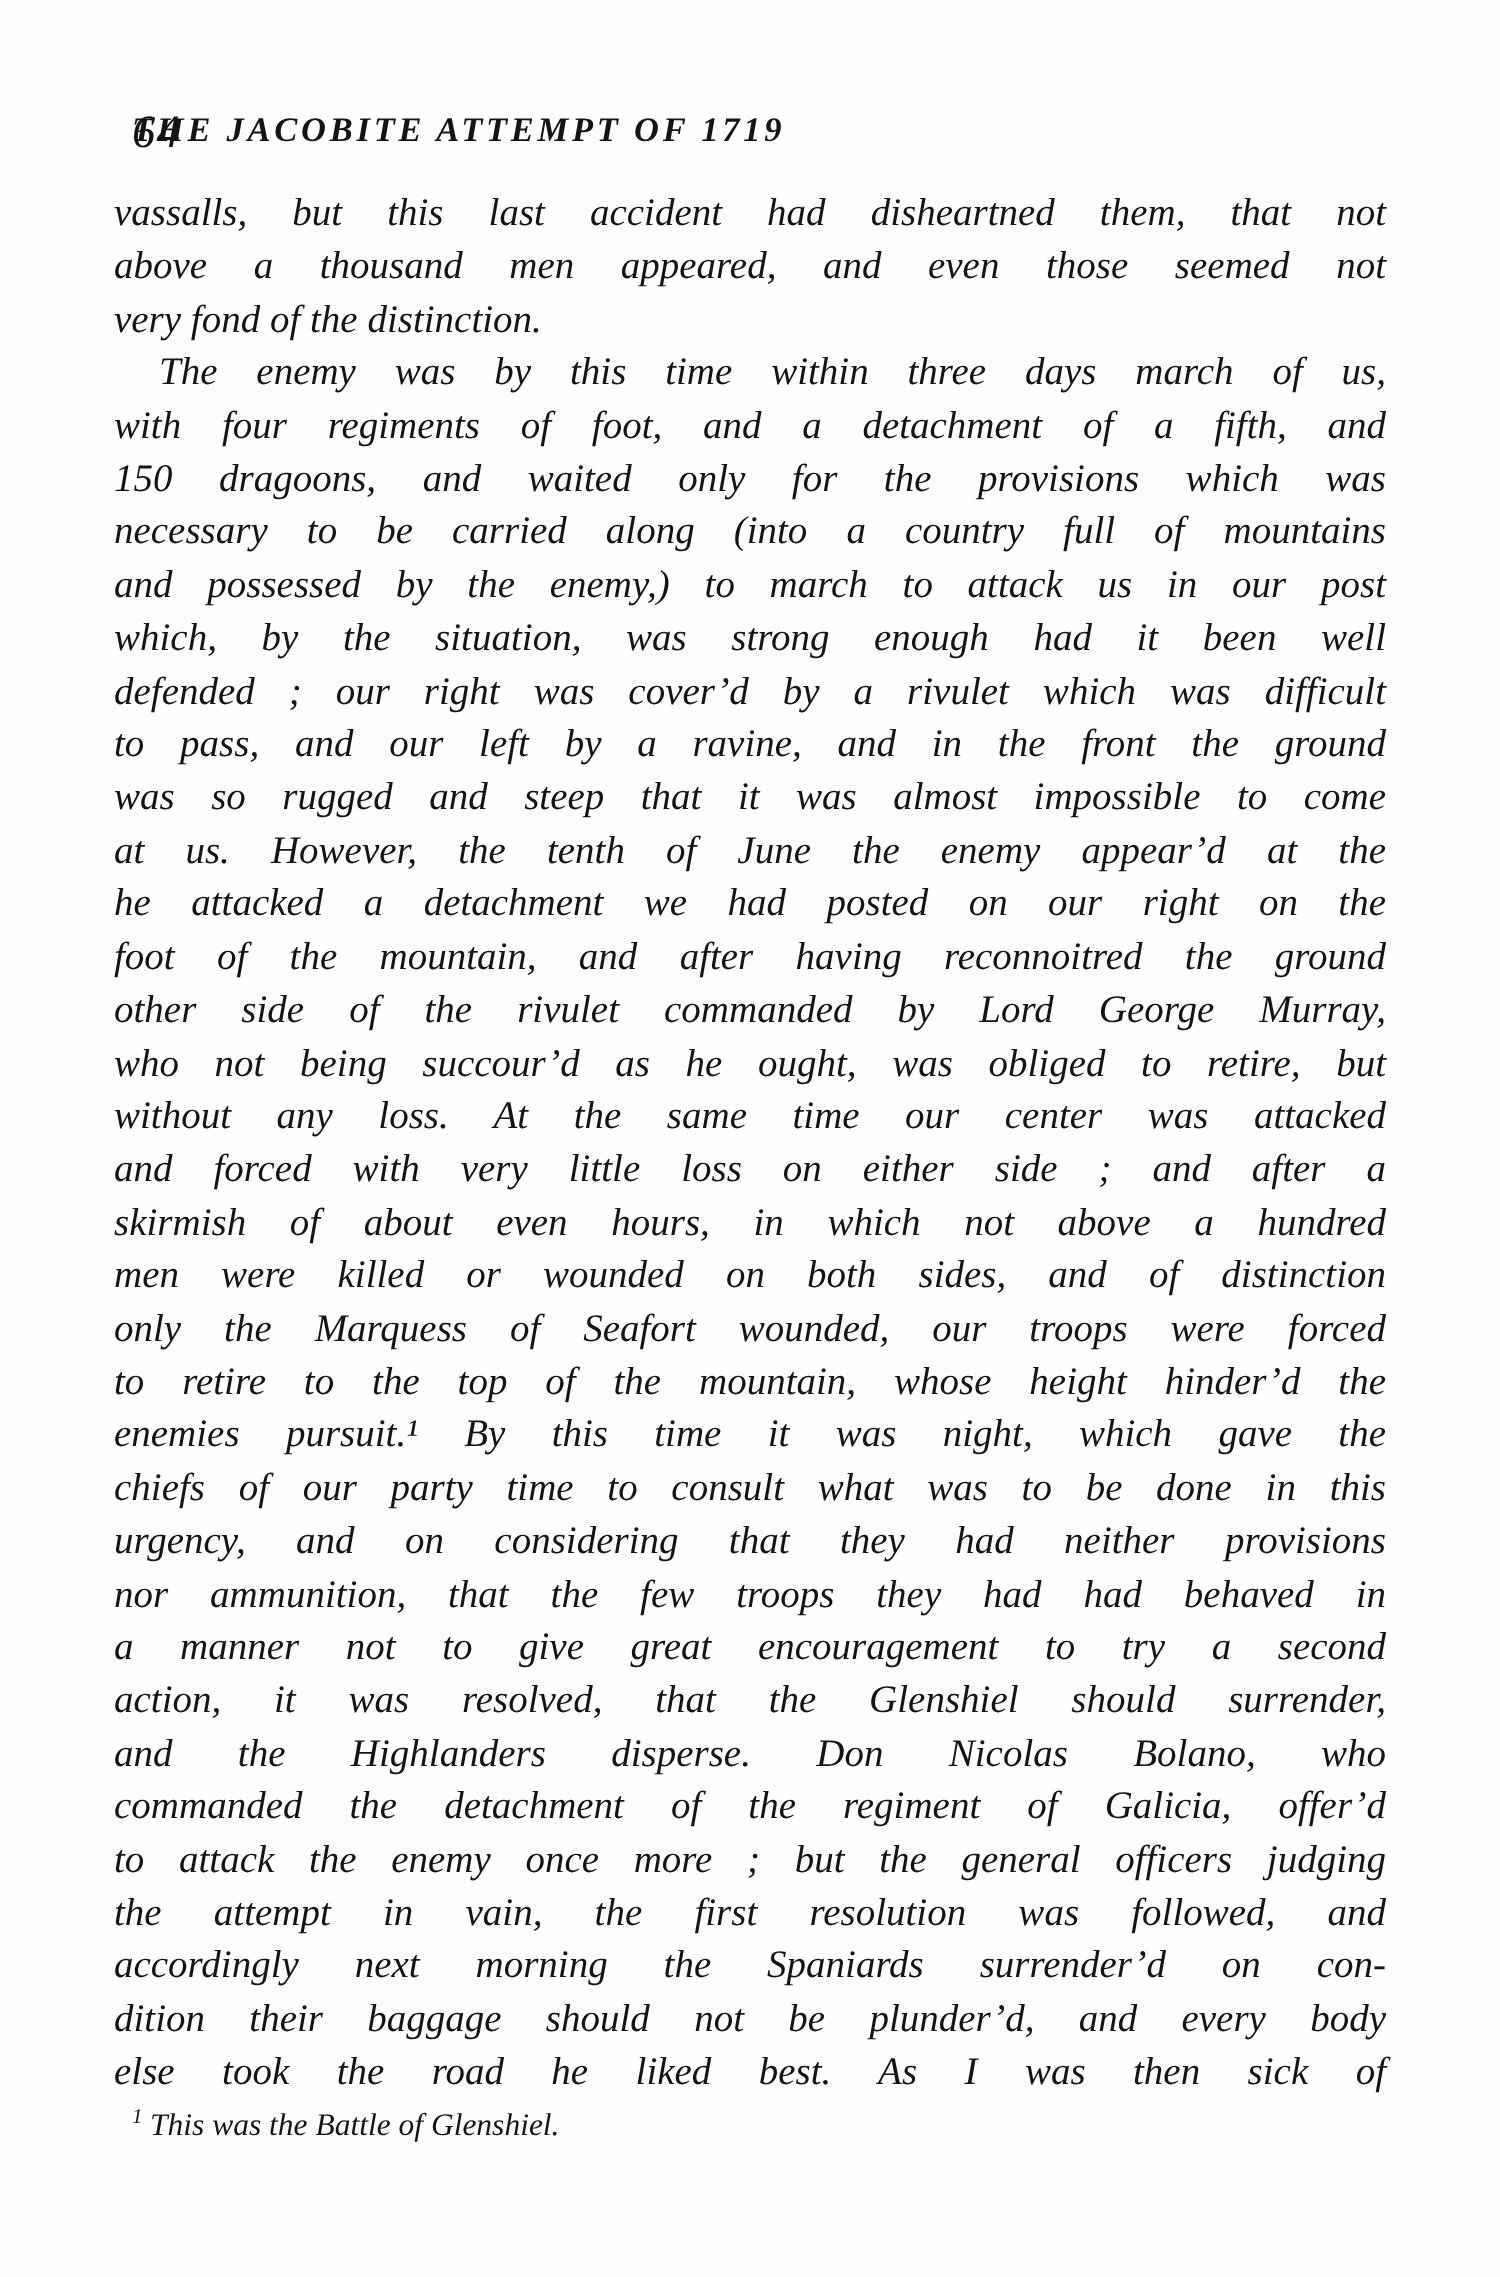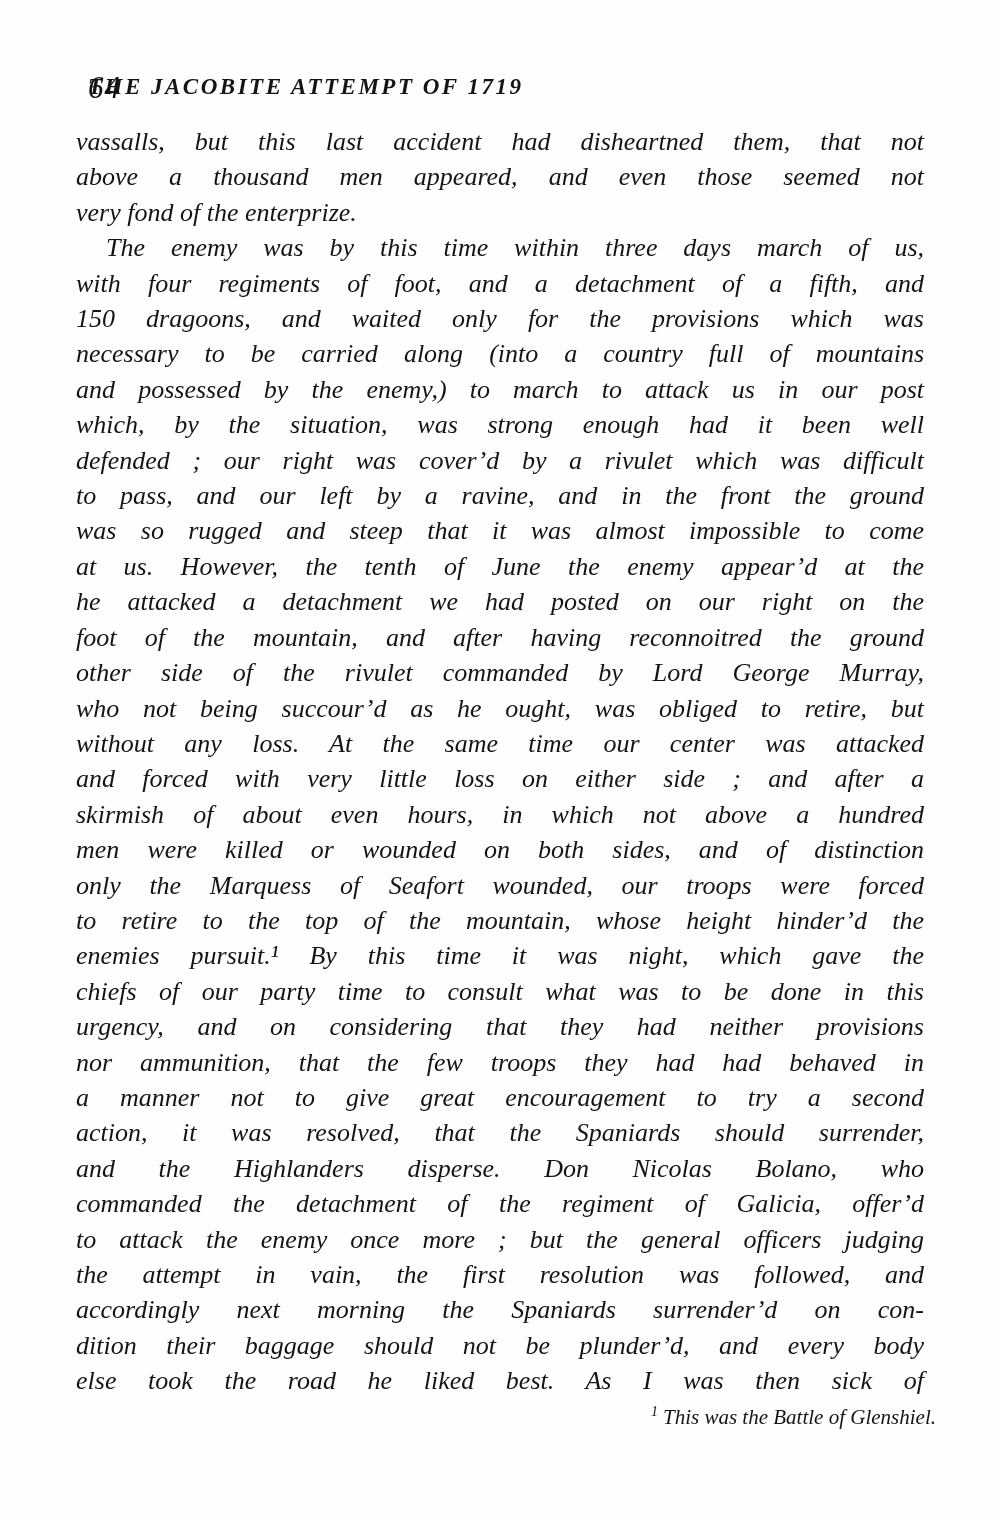--- a/index.html
+++ b/index.html
@@ -59,21 +59,21 @@
     text-align-last: left;
   }
   .line.indent {
     text-indent: 30px;
   }
   .footnote {
     position: absolute;
     top: 1404px;
     left: 88px;
     width: 848px;
-    text-align: right;
+    text-align: left;
     font-size: 21px;
   }
   .footnote sup {
     font-size: 14px;
     margin-right: 5px;
   }
 </style>
 </head>
 <body>
 
@@ -81,21 +81,21 @@
 
   <div class="header">
     <span class="page-number">64</span>
     <span class="running-title">THE JACOBITE ATTEMPT OF 1719</span>
   </div>
 
   <div class="body-text">
 
   <div class="line">vassalls, but this last accident had disheartned them, that not</div>
       <div class="line">above a thousand men appeared, and even those seemed not</div>
-      <div class="line end">very fond of the enterprize.</div>
+      <div class="line end">very fond of the distinction.</div>
       <div class="line indent">The enemy was by this time within three days march of us,</div>
       <div class="line">with four regiments of foot, and a detachment of a fifth, and</div>
       <div class="line">150 dragoons, and waited only for the provisions which was</div>
       <div class="line">necessary to be carried along (into a country full of mountains</div>
       <div class="line">and possessed by the enemy,) to march to attack us in our post</div>
       <div class="line">which, by the situation, was strong enough had it been well</div>
       <div class="line">defended ; our right was cover’d by a rivulet which was difficult</div>
       <div class="line">to pass, and our left by a ravine, and in the front the ground</div>
       <div class="line">was so rugged and steep that it was almost impossible to come</div>
       <div class="line">at us.  However, the tenth of June the enemy appear’d at the</div>
@@ -107,21 +107,21 @@
       <div class="line">and forced with very little loss on either side ; and after a</div>
       <div class="line">skirmish of about even hours, in which not above a hundred</div>
       <div class="line">men were killed or wounded on both sides, and of distinction</div>
       <div class="line">only the Marquess of Seafort wounded, our troops were forced</div>
       <div class="line">to retire to the top of the mountain, whose height hinder’d the</div>
       <div class="line">enemies pursuit.¹  By this time it was night, which gave the</div>
       <div class="line">chiefs of our party time to consult what was to be done in this</div>
       <div class="line">urgency, and on considering that they had neither provisions</div>
       <div class="line">nor ammunition, that the few troops they had had behaved in</div>
       <div class="line">a manner not to give great encouragement to try a second</div>
-      <div class="line">action, it was resolved, that the Spaniards should surrender,</div>
+      <div class="line">action, it was resolved, that the Glenshiel should surrender,</div>
       <div class="line">and the Highlanders disperse.  Don Nicolas Bolano, who</div>
       <div class="line">commanded the detachment of the regiment of Galicia, offer’d</div>
       <div class="line">to attack the enemy once more ; but the general officers judging</div>
       <div class="line">the attempt in vain, the first resolution was followed, and</div>
       <div class="line">accordingly next morning the Spaniards surrender’d on con-</div>
       <div class="line">dition their baggage should not be plunder’d, and every body</div>
       <div class="line">else took the road he liked best.  As I was then sick of</div>
     </div>
 
   <div class="footnote">

